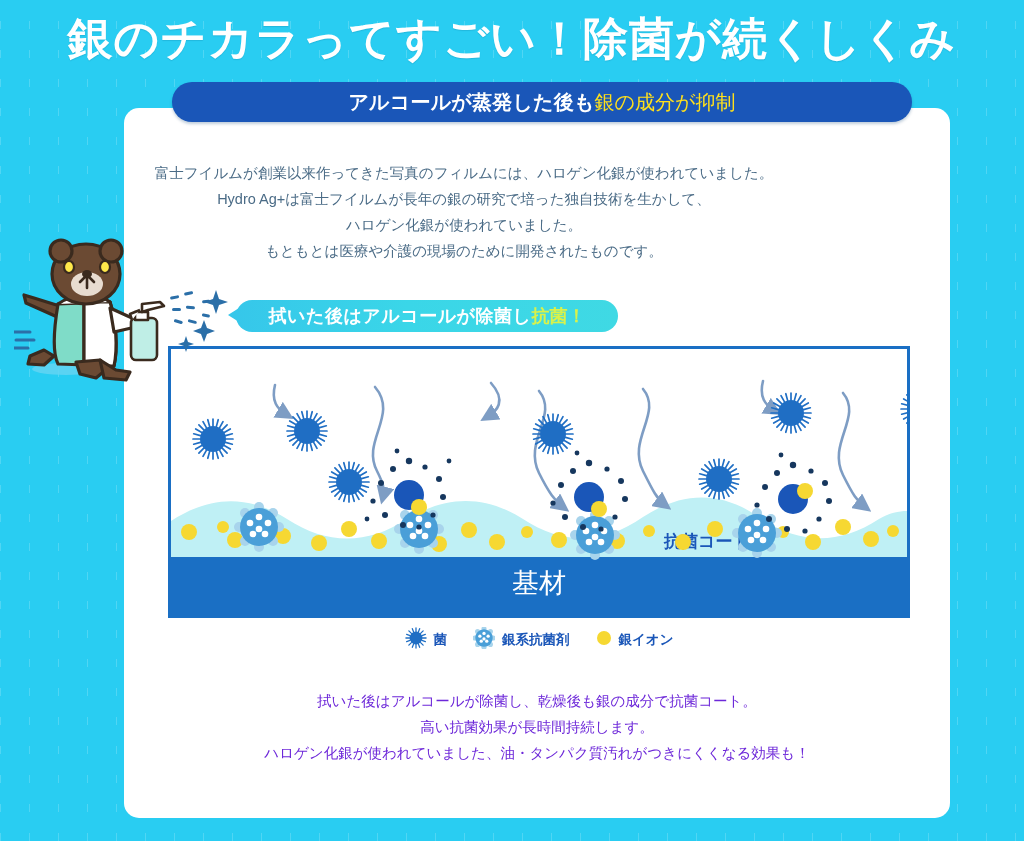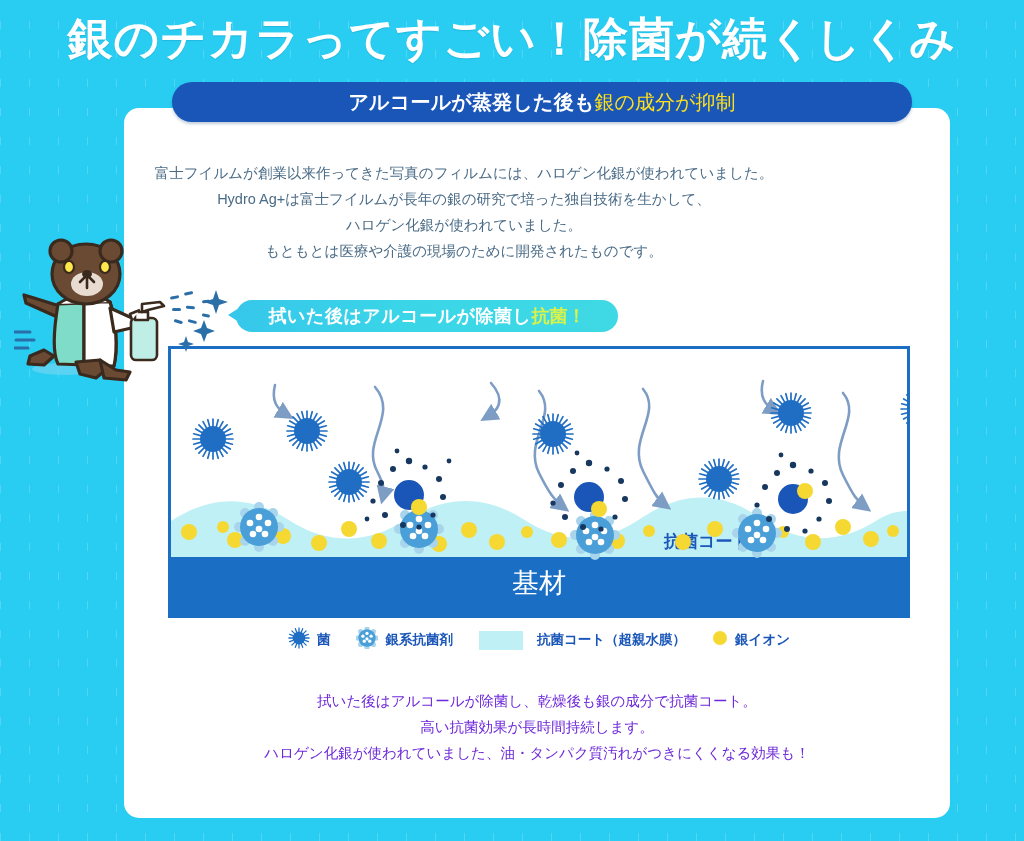--- a/index.html
+++ b/index.html
@@ -421,24 +421,20 @@
             <circle cx="3" cy="3.5" r="1.8"></circle>
           <circle cx="-3" cy="3.5" r="1.8"></circle>
             <circle cx="-4.5" cy="-2" r="1.8"></circle>
             <circle cx="0" cy="1" r="1.8"></circle>
         </g>
       </svg>
     </span>
     <span class="lbl">銀系抗菌剤</span>
   </div>
 
-  <div class="legend-item" style="gap:14px;">
-    <span class="sw-coat"></span>
-    <span class="lbl">抗菌コート（超親水膜）</span>
-  </div>
 
   <div class="legend-item">
     <span>
       <svg width="16" height="16" viewBox="-8 -8 16 16">
           <circle r="7" fill="#f6d832"></circle>
         </svg>
     </span>
     <span class="lbl">銀イオン</span>
   </div>
 </div>

